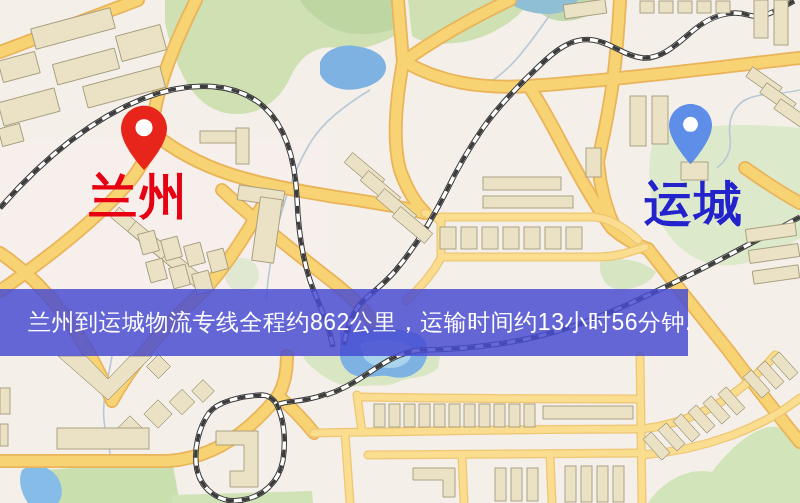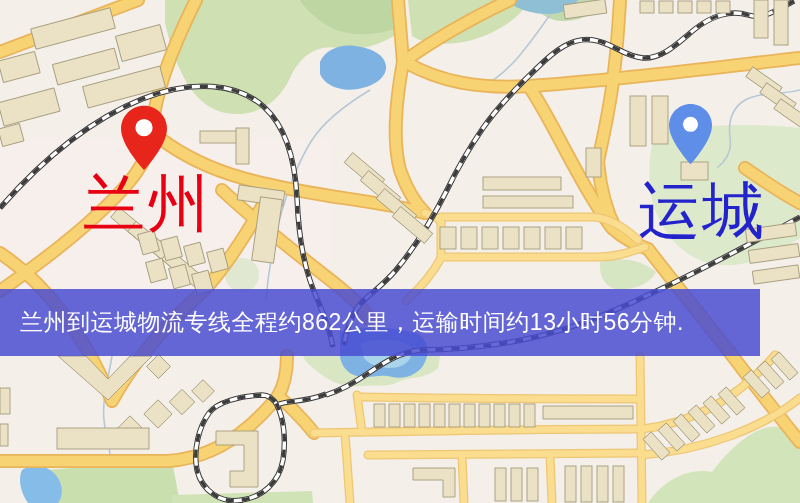--- a/index.html
+++ b/index.html
@@ -10,22 +10,22 @@
   .rf{fill:none;stroke:#f8d373;stroke-width:10.5;stroke-linecap:round;stroke-linejoin:round;}
   .rc2{fill:none;stroke:#eec674;stroke-width:9;stroke-linecap:round;stroke-linejoin:round;}
   .rf2{fill:none;stroke:#fadd8f;stroke-width:6.5;stroke-linecap:round;stroke-linejoin:round;}
   
   .rail-c{fill:none;stroke:#3c3c3c;stroke-width:5.4;stroke-linecap:butt;}
   .rail-w{fill:none;stroke:#ffffff;stroke-width:3.4;}
   .rail-d{fill:none;stroke:#3c3c3c;stroke-width:3.4;stroke-dasharray:8 8;}
   .bldg{fill:#ebe2c6;stroke:#a59c7c;stroke-width:0.9;}
   .stream{fill:none;stroke:#b7c9d6;stroke-width:1.6;}
   .pin{position:absolute;}
-  .city-label{position:absolute;transform:translateX(-50%);font-size:62px;font-weight:400;letter-spacing:2px;line-height:1;white-space:nowrap;text-shadow:0 0 1px rgba(255,255,255,.35);margin-left:8px;}
-  .banner{position:absolute;left:0;top:289px;width:760px;height:67px;display:flex;align-items:center;box-sizing:border-box;padding-left:20px;}
+  .city-label{position:absolute;transform:translateX(-50%);font-size:48px;font-weight:700;letter-spacing:2px;line-height:1;white-space:nowrap;text-shadow:0 0 1px rgba(255,255,255,.35);}
+  .banner{position:absolute;left:0;top:289px;width:688px;height:67px;display:flex;align-items:center;box-sizing:border-box;padding-left:28px;}
   .banner-text{font-size:23px;letter-spacing:0.5px;white-space:nowrap;}
 </style>
 </head>
 <body>
 
 <div class="map-container">
 
   <svg class="map-svg" viewBox="0 0 800 503" aria-hidden="true">
     <defs>
 

